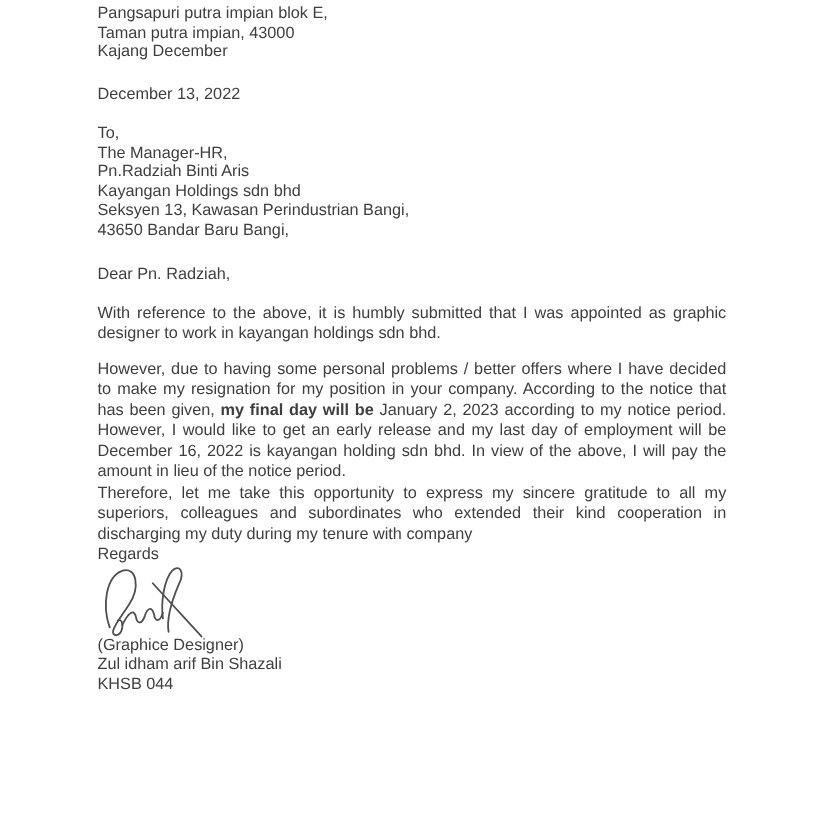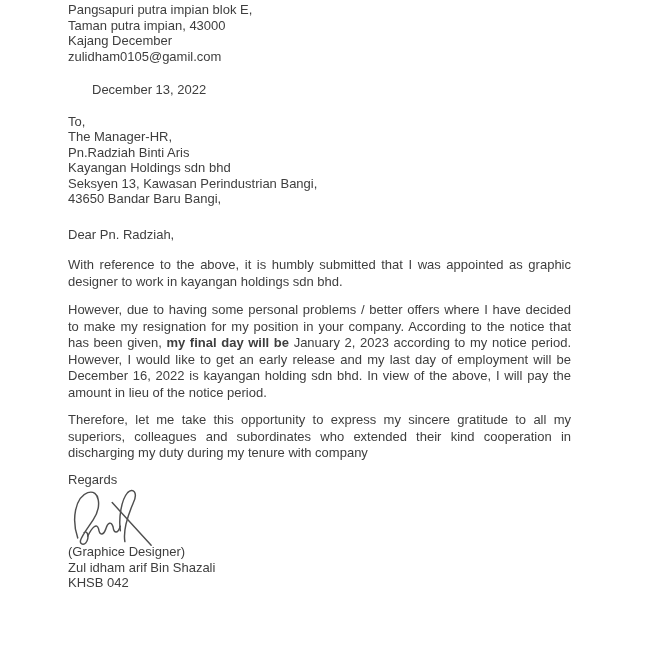--- a/index.html
+++ b/index.html
@@ -12,51 +12,49 @@
     width: 660px;
     height: 660px;
     background: #ffffff;
     overflow: hidden;
     font-family: "Liberation Sans", sans-serif;
     font-size: 13px;
     color: #3e3e3e;
   }
   .content {
     position: absolute;
-    left: 68px;
+    left: 78px;
     top: 2px;
     width: 503px;
   }
   .addr-block div {
     line-height: 15.5px;
     white-space: nowrap;
   }
   .date-line {
     margin-top: 18px;
     line-height: 15.5px;
-    margin-left: 24px;
   }
   .recipient-block {
     margin-top: 16px;
   }
   .salutation {
     margin-top: 20px;
     line-height: 15.5px;
   }
   .para {
     margin: 0;
     line-height: 16.5px;
     text-align: justify;
   }
   .para-1 { margin-top: 15px; }
   .para-2 { margin-top: 12px; }
-  .para-3 { margin-top: 11px; }
+  .para-3 { }
   .bold { font-weight: 700; }
   .regards {
-    margin-top: 10px;
     line-height: 15.5px;
   }
   .signature-wrap {
     margin: 2px 0 0 -4px;
     height: 58px;
   }
   .signature-wrap svg {
     display: block;
   }
   .signatory-block {
@@ -70,21 +68,20 @@
 </head>
 <body>
 
 <div class="page">
   <div class="content">
 
     <div class="addr-block">
       <div>Pangsapuri putra impian blok E,</div>
       <div>Taman putra impian, 43000</div>
       <div>Kajang December</div>
-      <div>zulidham0105@gamil.com</div>
     </div>
 
     <div class="date-line">December 13, 2022</div>
 
     <div class="addr-block recipient-block">
       <div>To,</div>
       <div>The Manager-HR,</div>
       <div>Pn.Radziah Binti Aris</div>
       <div>Kayangan Holdings sdn bhd</div>
       <div>Seksyen 13, Kawasan Perindustrian Bangi,</div>
@@ -108,17 +105,17 @@
           <path d="M21,52 C26,42 31,37 33,44 C34,51 38,52 41,44 C43,37 47,35 49,42 C50,49 54,50 57,41"></path>
           <path d="M57,46 C55,32 58,12 65,4 C71,-2 77,4 71,16 C65,30 60,46 62,58"></path>
           <path d="M48,15 L91,62"></path>
         </g>
       </svg>
     </div>
 
     <div class="signatory-block">
       <div>(Graphice Designer)</div>
       <div>Zul idham arif Bin Shazali</div>
-      <div>KHSB 042</div>
+      <div>KHSB 044</div>
     </div>
 
   </div>
 </div>
 
 </body></html>

